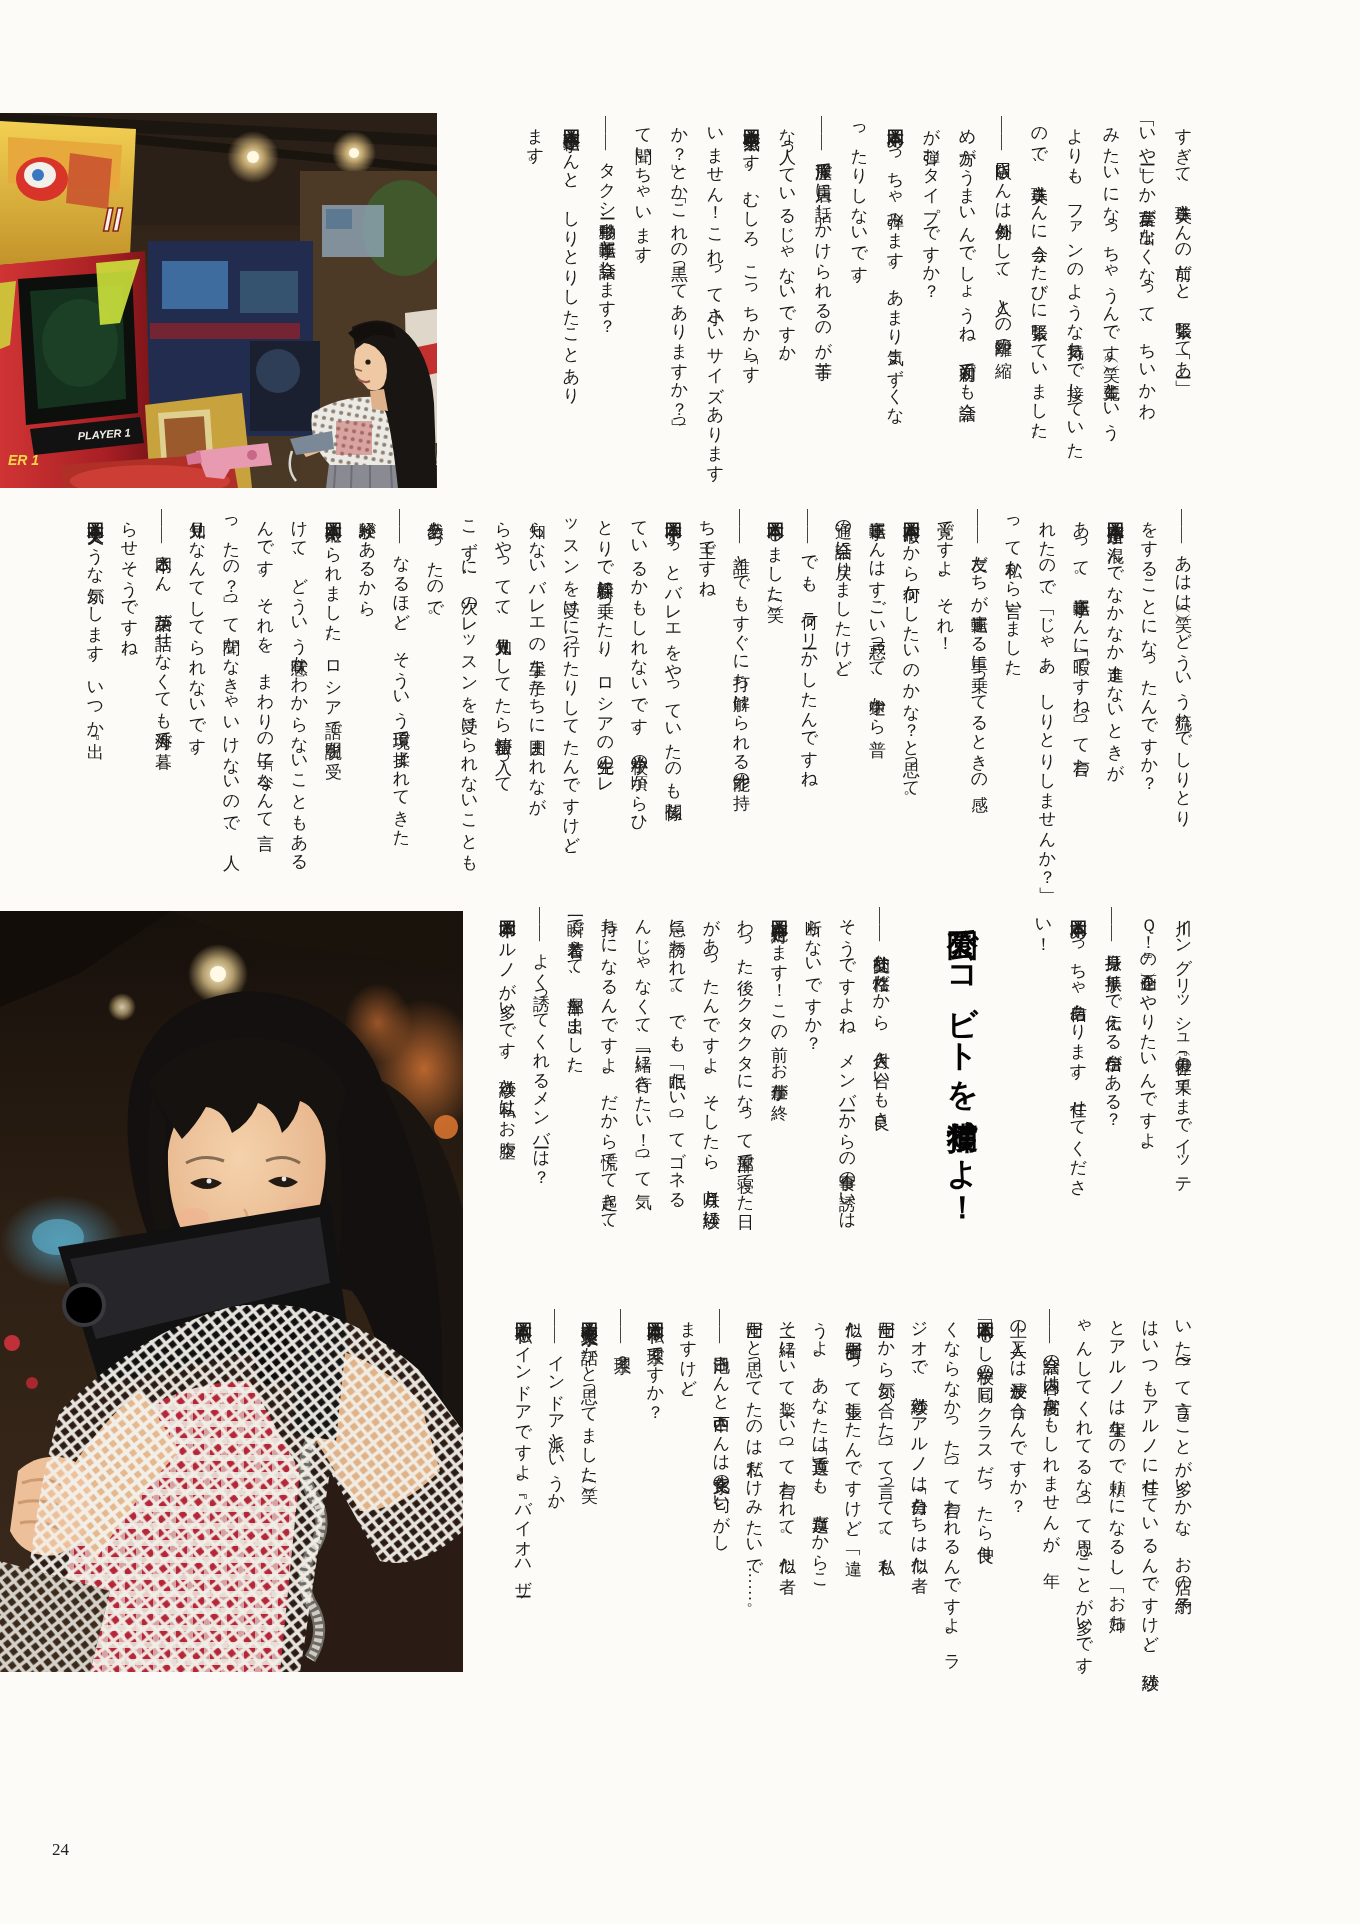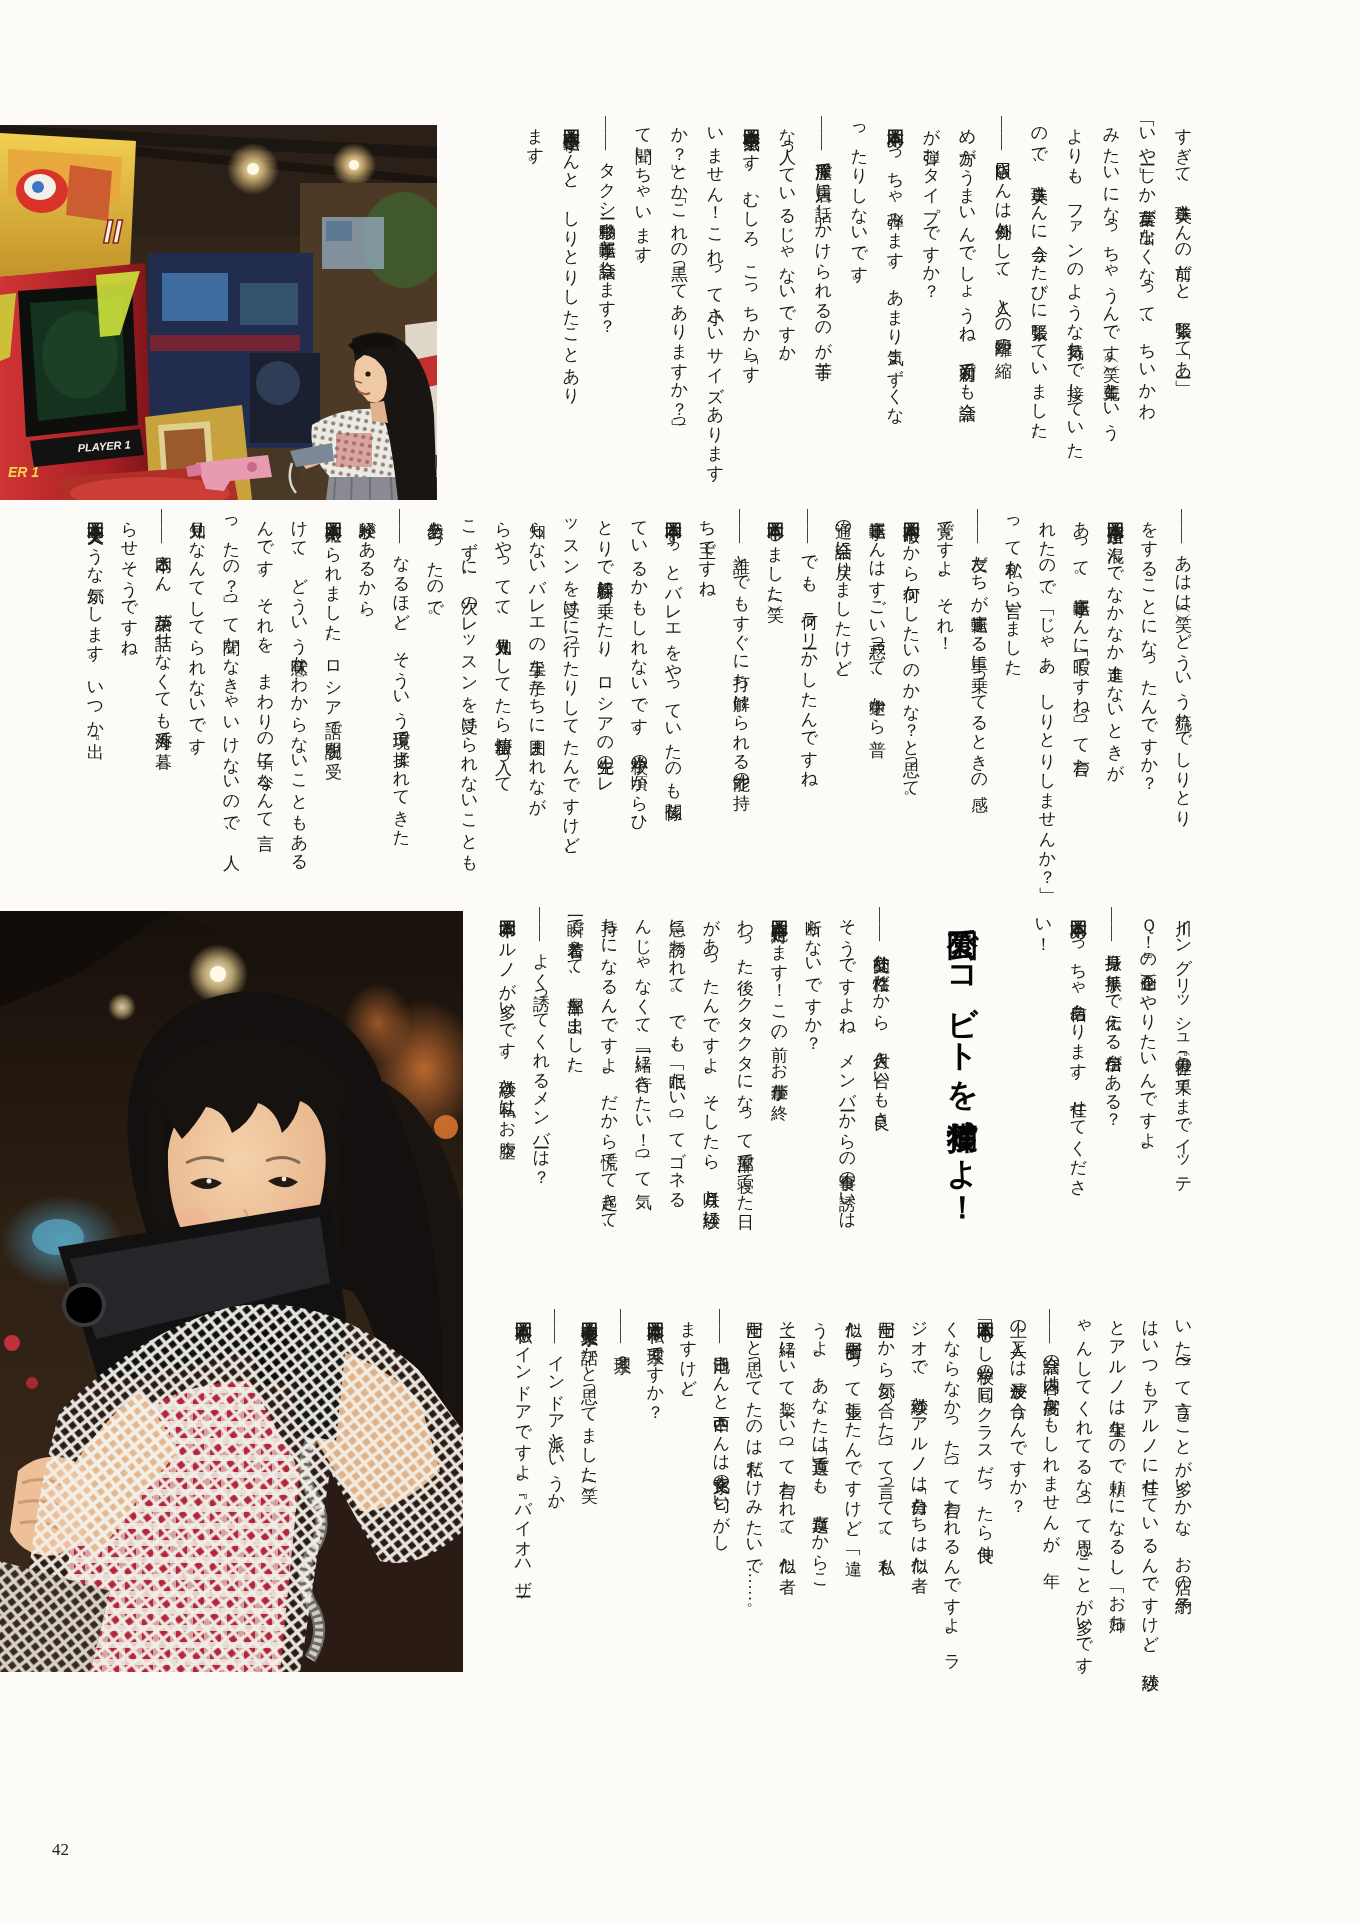--- a/index.html
+++ b/index.html
@@ -12,21 +12,21 @@
   .vline{line-height:17px;white-space:nowrap;}
   .b1{top:116px;right:168px;height:382px;}  .b1 .vline{margin-left:19px;}
   .b2{top:509px;right:168px;height:390px;}  .b2 .vline{margin-left:17px;}
   .b3r{top:907px;right:168px;height:394px;} .b3r .vline{margin-left:18px;}
   .b3l{top:907px;right:470px;height:394px;} .b3l .vline{margin-left:17px;}
   .b4{top:1309px;right:168px;height:382px;} .b4 .vline{margin-left:16px;}
   .spk{font-family:"Liberation Sans","DejaVu Sans",sans-serif;font-weight:700;}
   .headline{position:absolute;top:905px;right:380px;height:410px;writing-mode:vertical-rl;
             font-weight:700;font-size:31px;letter-spacing:2px;color:#050505;line-height:36px;}
   .photo{position:absolute;line-height:0;}
-  .photo-arcade{left:0;top:125px;width:437px;height:341px;}
+  .photo-arcade{left:0;top:113px;width:437px;height:341px;}
   .photo-portrait{left:0;top:911px;width:463px;height:761px;}
   .pagenum{position:absolute;left:52px;top:1840px;font-size:17px;color:#222;
            font-family:"Liberation Serif","DejaVu Serif",serif;}
 </style>
 </head>
 <body>
 
 <div class="page">
 
   <div class="photo photo-arcade">
@@ -325,15 +325,15 @@
       </g>
       <g>
         <path d="M60 500 Q 140 420 230 396 Q 330 380 420 460 L 463 520 L 463 620 Q 420 660 380 650 L 330 560 L 300 761 L 20 761 Q 30 600 60 500 Z" fill="url(#net)" opacity="0.95"></path>
         <path d="M140 480 Q 90 520 60 580 L 100 645 Q 145 575 185 535 Z" fill="url(#net)" opacity="0.9"></path>
         <path d="M0 650 L 110 680 L 90 761 L 0 761 Z" fill="#3a2a1c"></path>
         <path d="M0 650 L 110 680 L 90 761 L 0 761 Z" fill="url(#net)" opacity="0.85"></path>
       </g>
     </svg>
   </div>
 
-  <div class="pagenum">42</div>
+  <div class="pagenum">24</div>
 
 </div>
 
 </body></html>

